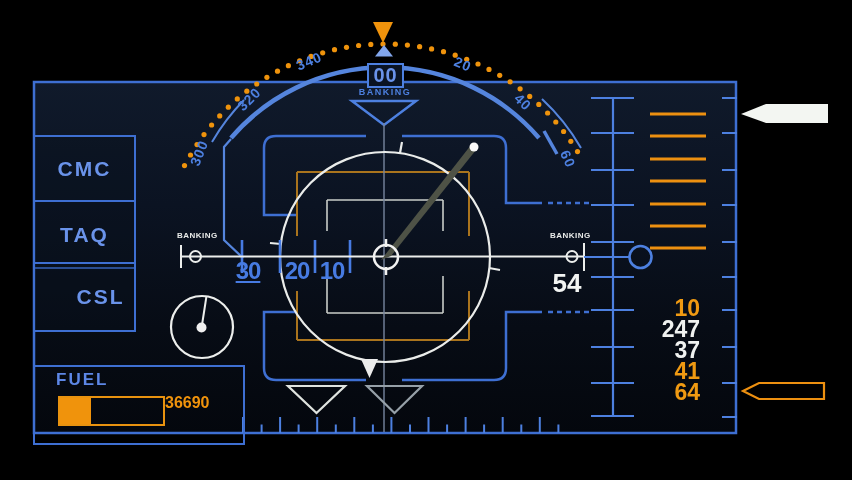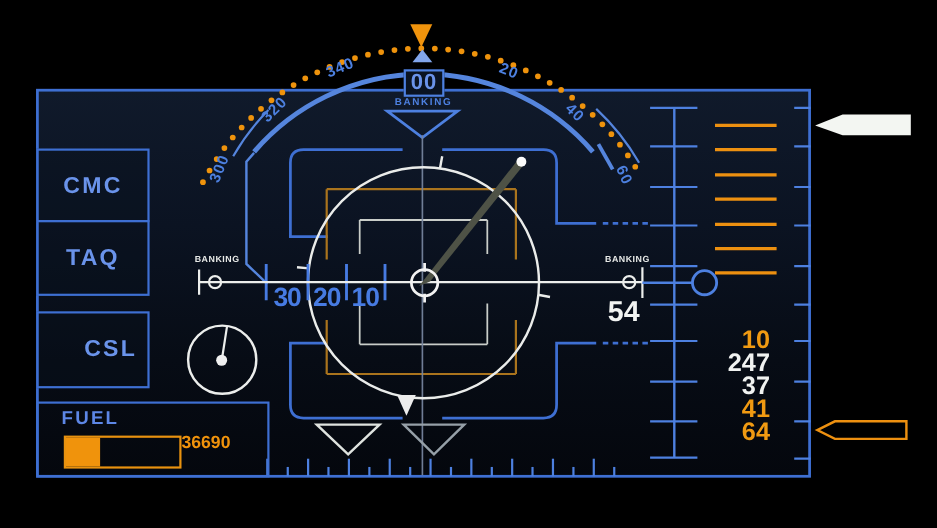--- a/index.html
+++ b/index.html
@@ -19,21 +19,21 @@
        font-size:24px;letter-spacing:-1px;}
   .rc-num{position:absolute;left:655px;width:45px;text-align:right;font-weight:bold;
        font-size:23px;line-height:22px;letter-spacing:0px;}
   .rc-orange{color:#f09a12;}
   .rc-white{color:#f0f2f0;}
   #hdg-box{position:absolute;left:367px;top:63px;width:37px;height:25px;border:2px solid #4d80e0;
        box-sizing:border-box;background:#0a1322;display:flex;align-items:center;justify-content:center;
        color:#6a93ea;font-weight:bold;font-size:20px;letter-spacing:1px;}
   #hdg-normal{position:absolute;left:350px;top:87px;width:70px;text-align:center;color:#4d80e0;
        font-weight:bold;font-size:9px;letter-spacing:1.5px;}
-  #fuel-box{position:absolute;left:33px;top:365px;width:212px;height:69px;border:2px solid #3e6fd2;
+  #fuel-box{position:absolute;left:33px;top:365px;width:212px;height:80px;border:2px solid #3e6fd2;
        box-sizing:border-box;}
   #fuel-label{position:absolute;left:21px;top:3px;color:#5d87e6;font-weight:bold;font-size:17px;
        letter-spacing:2px;}
   #fuel-bar{position:absolute;left:23px;top:29px;width:103px;height:26px;border:2px solid #e8920f;}
   #fuel-fill{position:absolute;left:0;top:0;height:100%;background:#f0930c;}
   #fuel-value{position:absolute;left:130px;top:27px;color:#f0930c;font-weight:bold;font-size:16px;
        letter-spacing:0px;}
   #banking-value{position:absolute;left:543px;top:268px;width:48px;text-align:center;color:#f2f4f2;
        font-weight:bold;font-size:26px;}
   #slip-box{position:absolute;left:281px;top:434px;width:211px;height:28px;border:2px solid #3e6fd2;
@@ -191,35 +191,35 @@
     <path d="M722,98 H737 M722,133 H737 M722,170 H737 M722,205 H737 M722,242 H737 M722,277 H737 M722,310 H737 M722,347 H737 M722,383 H737 M722,417 H737" stroke="#4d80e0" stroke-width="2"></path>
 
     <path d="M650,114 H706 M650,136 H706 M650,159 H706 M650,181 H706 M650,204 H706 M650,226 H706 M650,248 H706" stroke="#ed9010" stroke-width="3"></path>
 
     <polygon points="741,114 766,104 828,104 828,123 766,123" fill="#f3f6f2"></polygon>
     <polygon points="743,391 759,383 824,383 824,399 759,399" fill="none" stroke="#ed9010" stroke-width="2.2"></polygon>
   </svg>
 
   <div class="btn" style="top:135px;height:67px;">CMC</div>
   <div class="btn" style="top:200px;height:69px;">TAQ</div>
-  <div class="btn" style="top:283px;height:70px;padding-left:32px;">CSL</div>
+  <div class="btn" style="top:262px;height:70px;padding-left:32px;">CSL</div>
 
   <div class="compass-label" style="left:182px;top:145px;transform:rotate(-68deg);">300</div>
   <div class="compass-label" style="left:232px;top:91px;transform:rotate(-45deg);">320</div>
   <div class="compass-label" style="left:292px;top:53px;transform:rotate(-23deg);">340</div>
   <div class="compass-label" style="left:446px;top:56px;transform:rotate(22deg);">20</div>
   <div class="compass-label" style="left:506px;top:94px;transform:rotate(44deg);">40</div>
   <div class="compass-label" style="left:551px;top:151px;transform:rotate(66deg);">60</div>
 
   <div id="hdg-box">00</div>
   <div id="hdg-normal">BANKING</div>
 
   <div class="banking-label" style="left:177px;top:231px;">BANKING</div>
   <div class="banking-label" style="left:550px;top:231px;">BANKING</div>
-  <div class="scale-num" style="left:244px;top:257px;">30</div>
+  <div class="scale-num" style="left:231px;top:257px;text-decoration:underline;">30</div>
   <div class="scale-num" style="left:280px;top:257px;">20</div>
   <div class="scale-num" style="left:315px;top:257px;">10</div>
   <div id="banking-value">54</div>
 
   <div class="rc-num rc-orange" style="top:297px;">10</div>
   <div class="rc-num rc-white" style="top:318px;">247</div>
   <div class="rc-num rc-white" style="top:339px;">37</div>
   <div class="rc-num rc-orange" style="top:360px;text-align:right;">41</div>
   <div class="rc-num rc-orange" style="top:381px;">64</div>
 

